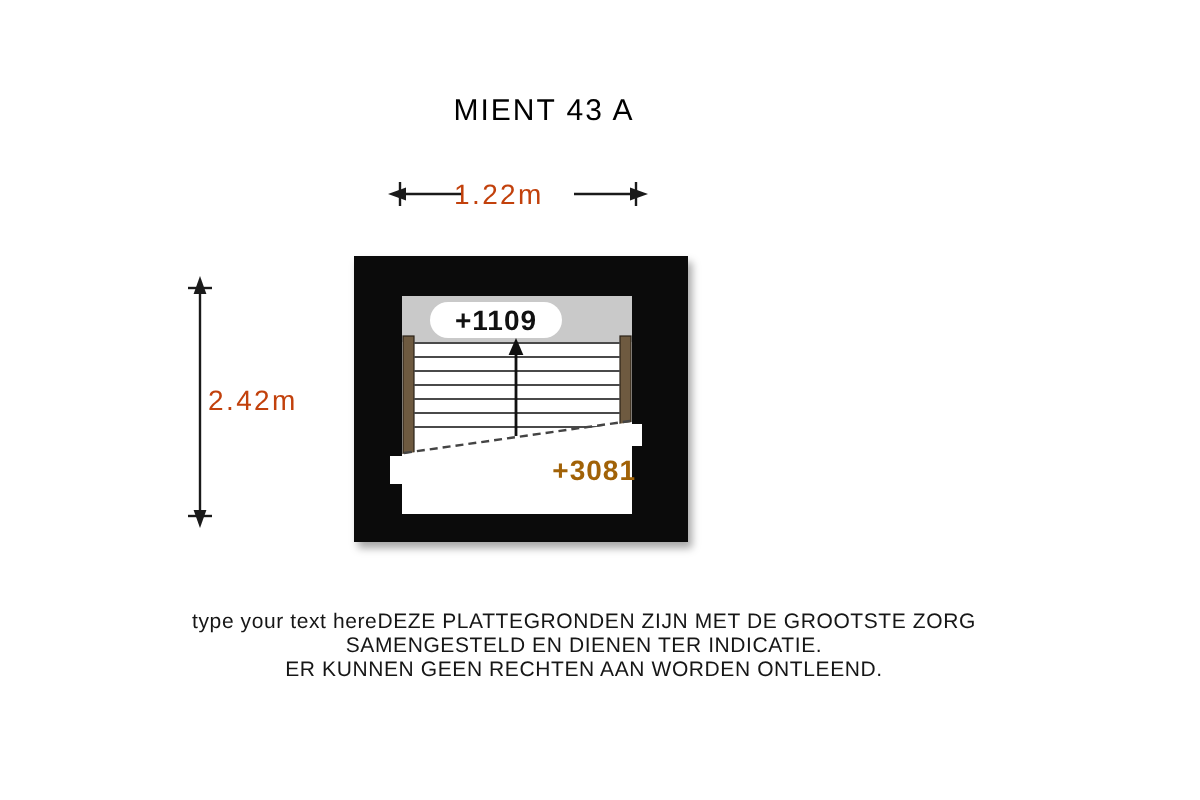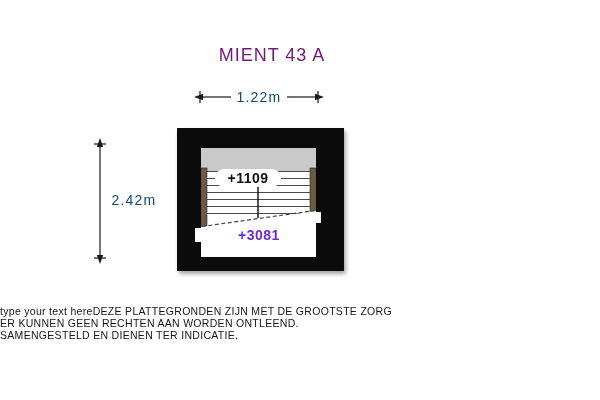--- a/index.html
+++ b/index.html
@@ -4,45 +4,45 @@
 <style>
   html,body{margin:0;padding:0;background:#888;}
   .screen{
     position:relative;width:600px;height:400px;background:#ffffff;
     font-family:"Liberation Sans", sans-serif;color:#1a1a1a;overflow:hidden;
     margin:0 auto;
   }
   .abs{position:absolute;}
   
   .title-block{left:172px;top:48px;width:200px;text-align:center;line-height:15px;}
-  .title-line{font-size:18px;letter-spacing:1px;color:#701a75;}
+  .title-line{font-size:15px;letter-spacing:1px;color:#000000;}
   
-  .dim-label{font-size:14px;letter-spacing:1.2px;color:#0c4a6e;text-align:center;}
+  .dim-label{font-size:14px;letter-spacing:1.2px;color:#c2410c;}
   .dim-w{left:227px;top:89px;width:64px;}
   .dim-h{left:68px;top:192px;width:60px;background:#fff;margin-left:36px;}
   
   .plan-outer{
     left:177px;top:128px;width:167px;height:143px;background:#0b0b0b;
     box-shadow:2px 3px 4px rgba(0,0,0,0.35);
   }
   .plan-inner{left:24px;top:20px;width:115px;height:109px;background:#ffffff;}
   .notch{background:#ffffff;}
   .notch-left{left:18px;top:100px;width:6px;height:14px;}
   .notch-right{left:139px;top:84px;width:5px;height:11px;}
   .level-pill{
-    left:215px;top:169px;width:66px;height:18px;border-radius:9px;
+    left:215px;top:151px;width:66px;height:18px;border-radius:9px;
     background:#ffffff;text-align:center;line-height:18px;
     font-size:14px;font-weight:700;letter-spacing:0.5px;color:#111;
   }
   .level-lower{
-    left:238px;top:227px;width:80px;text-align:left;
-    font-size:14px;font-weight:700;letter-spacing:0.5px;color:#6d28d9;
+    left:238px;top:227px;width:80px;text-align:right;
+    font-size:14px;font-weight:700;letter-spacing:0.5px;color:#a16207;
   }
   
-  .footer{left:0;top:305px;width:552px;line-height:12px;}
+  .footer{left:16px;top:305px;width:552px;text-align:center;line-height:12px;}
   .footer-line{font-size:10.5px;letter-spacing:0.3px;color:#161616;}
   svg{display:block;}
   .overlay{left:0;top:0;pointer-events:none;}
 </style>
 </head>
 <body>
 
 <div class="screen">
 
   <div class="abs title-block">
@@ -101,17 +101,17 @@
     </div>
     <div class="abs notch notch-left"></div>
     <div class="abs notch notch-right"></div>
   </div>
 
   <div class="abs level-pill">+1109</div>
   <div class="abs level-lower">+3081</div>
 
   <div class="abs footer">
     <div class="footer-line">type your text hereDEZE PLATTEGRONDEN ZIJN MET DE GROOTSTE ZORG</div>
+    <div class="footer-line">SAMENGESTELD EN DIENEN TER INDICATIE.</div>
     <div class="footer-line">ER KUNNEN GEEN RECHTEN AAN WORDEN ONTLEEND.</div>
-    <div class="footer-line">SAMENGESTELD EN DIENEN TER INDICATIE.</div>
   </div>
 
 </div>
 
 </body></html>

